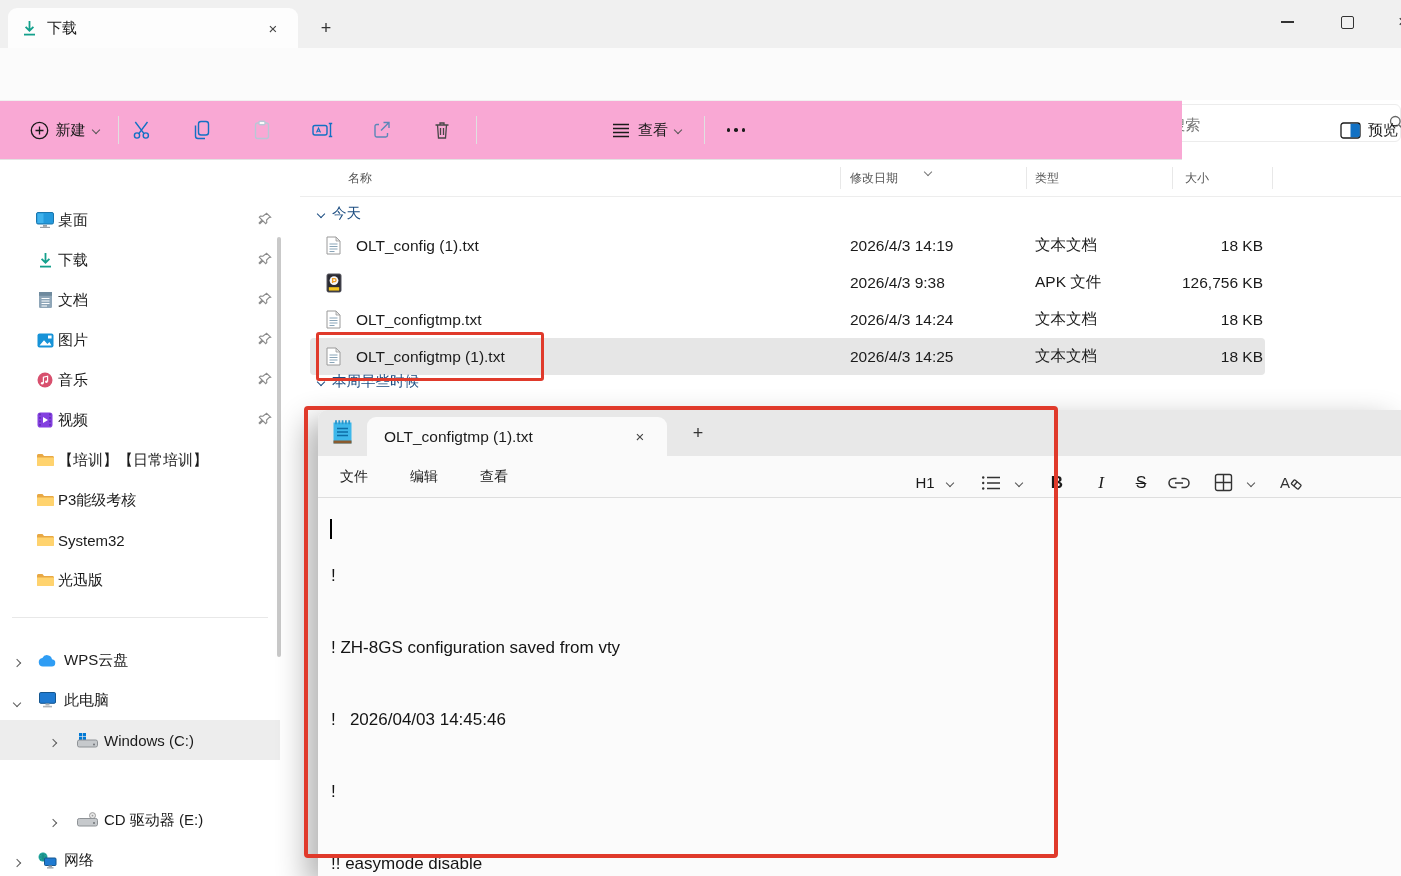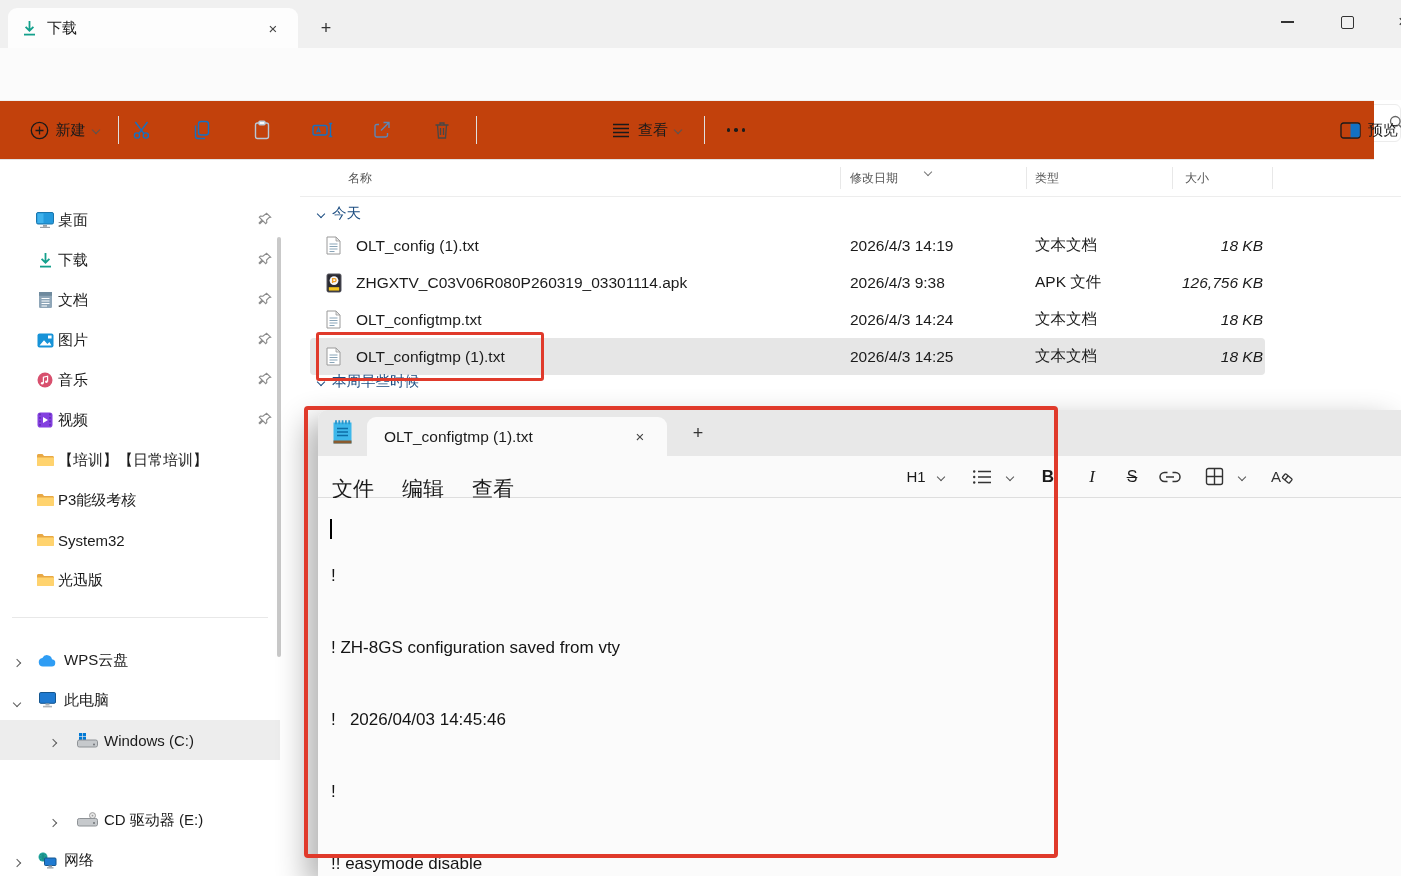--- a/index.html
+++ b/index.html
@@ -22,21 +22,21 @@
   .wc-close{left:1388px;width:30px;font-size:16px;}
   .ex-navbar{left:0;top:48px;width:1401px;height:52px;background:#fbfbfb;}
   .nav-arrow{top:60px;width:28px;height:28px;display:flex;align-items:center;justify-content:center;font-size:19px;}
   .dim{color:#b3b3b3;}
   .crumbbar{left:240px;top:56px;width:830px;height:38px;background:#fff;border:1px solid #ececec;border-radius:6px;display:flex;align-items:center;padding-left:14px;box-sizing:border-box;}
   .crumb{font-size:15px;margin-right:12px;white-space:pre;}
   .csep{color:#5c5c5c;margin-right:12px;display:inline-block;}
   .searchbar{left:1085px;top:56px;width:316px;height:38px;background:#fff;border:1px solid #ececec;border-radius:6px;box-sizing:border-box;}
   .searchbar input{position:absolute;left:14px;top:0;width:270px;height:36px;border:none;outline:none;background:transparent;font-size:15px;color:#5f5f5f;font-family:inherit;}
   .searchbar svg{position:absolute;left:303px;top:10px;}
-  .ex-toolbar{left:0;top:100px;width:1374px;height:60px;background:#c2410c;border-top:1px solid #f0f0f0;border-bottom:1px solid #e3e3e3;box-sizing:border-box;}
+  .ex-toolbar{left:0;top:100px;width:1182px;height:60px;background:#f9a8d4;border-top:1px solid #f0f0f0;border-bottom:1px solid #e3e3e3;box-sizing:border-box;}
   .tbtn{top:0;height:58px;display:flex;align-items:center;justify-content:center;gap:7px;font-size:15px;}
   .tsep{top:15px;width:1px;height:28px;background:#e0e0e0;}
   .dots{display:flex;gap:4px;}.dots i{width:3.5px;height:3.5px;border-radius:50%;background:#1b1b1b;}
   
   .sidebar{left:0;top:160px;width:280px;height:716px;background:#fff;}
   .sb-row{position:absolute;left:0;width:280px;height:40px;display:flex;align-items:center;font-size:15px;}
   .sb-row .ic{position:absolute;left:34px;width:22px;display:flex;justify-content:center;}
   .sb-row .lb{position:absolute;left:58px;white-space:nowrap;}
   .sb-row .pin{position:absolute;left:258px;}
   .sb-row .tcv{position:absolute;left:14px;color:#5c5c5c;}
@@ -54,31 +54,31 @@
   .fh-sep{position:absolute;top:7px;width:1px;height:22px;background:#e8e8e8;}
   .grp{position:absolute;display:flex;align-items:center;gap:8px;font-size:14.5px;color:#1b4c80;}
   .grp .cv{color:#1b4c80;}
   .frow{position:absolute;left:0;width:980px;height:37px;}
   .frow.sel .hl{position:absolute;left:10px;top:0;width:955px;height:37px;background:#e6e6e6;border-radius:4px;}
   .fcell{position:absolute;top:0;height:37px;display:flex;align-items:center;font-size:15.5px;white-space:nowrap;}
   .fc-ic{left:26px;}
   .fc-name{left:56px;}
   .fc-mod{left:550px;}
   .fc-type{left:735px;}
-  .fc-size{left:820px;width:143px;justify-content:flex-end;font-style:italic;}
+  .fc-size{left:820px;width:143px;justify-content:flex-end;}
   
   .np{left:318px;top:410px;width:1083px;height:466px;border-top-left-radius:9px;
       box-shadow:-12px 10px 30px rgba(0,0,0,.30);background:#fbfbfb;}
   .np-tabbar{position:absolute;left:0;top:0;width:100%;height:46px;background:#e8e8e8;border-top-left-radius:9px;}
   .np-tab{position:absolute;left:49px;top:7px;width:300px;height:39px;background:#fafafa;border-radius:9px 9px 0 0;display:flex;align-items:center;font-size:15.5px;}
   .np-tab .ttl{margin-left:17px;}
   .np-plus{position:absolute;left:368px;top:11px;width:24px;height:24px;display:flex;align-items:center;justify-content:center;font-size:18px;color:#333;}
   .np-menubar{position:absolute;left:0;top:46px;width:100%;height:42px;background:#fafafa;border-bottom:1px solid #dedede;box-sizing:border-box;}
-  .np-menu{position:absolute;top:12px;height:41px;display:flex;align-items:center;font-size:21px;}
-  .np-fbtn{position:absolute;top:0;height:41px;display:flex;align-items:center;justify-content:center;color:#1b1b1b;}
+  .np-menu{position:absolute;top:0;height:41px;display:flex;align-items:center;font-size:14px;margin-left:8px;}
+  .np-fbtn{position:absolute;top:6px;height:41px;display:flex;align-items:center;justify-content:center;color:#1b1b1b;margin-left:9px;}
   .np-content{position:absolute;left:0;top:88px;width:100%;height:378px;background:#fbfbfb;}
   .np-lines{position:absolute;left:13px;top:18px;font-size:17px;line-height:24px;white-space:pre;color:#141414;}
   .np-caret{position:absolute;left:12px;top:21px;width:1.5px;height:20px;background:#000;}
   
   .anno{border:3px solid #e03a2b;border-radius:3px;z-index:50;}
   .anno2{border-width:4px;border-radius:4px;}
   .b{font-weight:bold;}
   .it{font-style:italic;font-family:"Liberation Serif","DejaVu Serif",serif;}
   .strike{text-decoration:line-through;}
 </style>
@@ -429,21 +429,20 @@
     </div>
     <div class="frow" style="top:104px">
       <span class="fcell fc-ic">
           <svg width="16" height="20" viewBox="0 0 16 20">
             <rect x="1" y="1" width="14" height="18" rx="1.5" fill="#2b2b33" stroke="#55555e"></rect>
             <circle cx="8" cy="7.6" r="4.4" fill="#f6f7f9"></circle>
             <path d="M6.6 10V5.6h1.9a1.55 1.55 0 010 3.1H6.6" fill="none" stroke="#f0a028" stroke-width="1.3"></path>
             <rect x="2.8" y="14.2" width="10.4" height="3.4" fill="#f5c51e"></rect>
           </svg>
         </span>
-      <span class="fcell fc-name">ZHGXTV_C03V06R080P260319_03301114.apk</span>
       <span class="fcell fc-mod">2026/4/3 9:38</span>
       <span class="fcell fc-type">APK 文件</span>
       <span class="fcell fc-size">126,756 KB</span>
     </div>
     <div class="frow" style="top:141px">
       <span class="fcell fc-ic">
           <svg width="15" height="19" viewBox="0 0 15 19">
             <path d="M1 1h9l4 4v13H1z" fill="#fff" stroke="#9a9a9a"></path>
             <path d="M10 1l4 4h-4z" fill="#e6e6e6" stroke="#9a9a9a" stroke-width=".8"></path>
             <path d="M3.5 8h8M3.5 10.5h8M3.5 13h8M3.5 15.5h5" stroke="#8aa5b8"></path>

